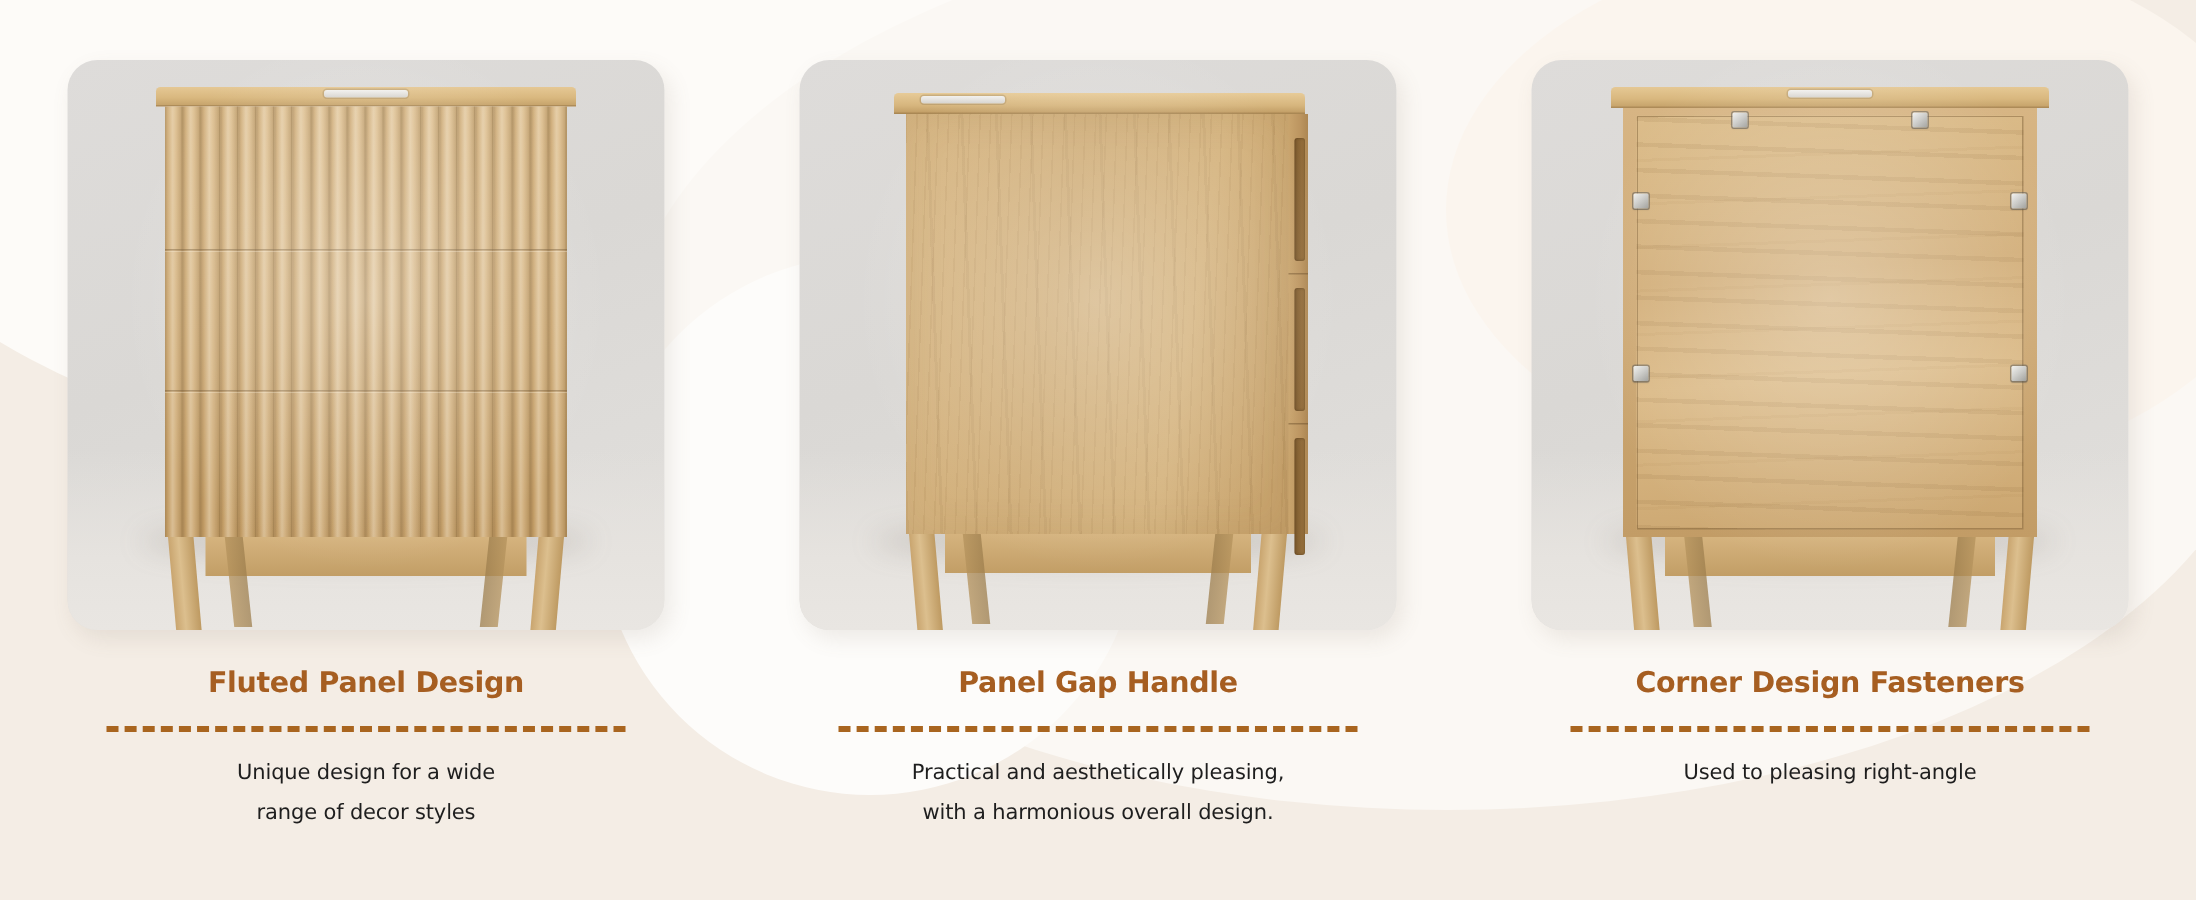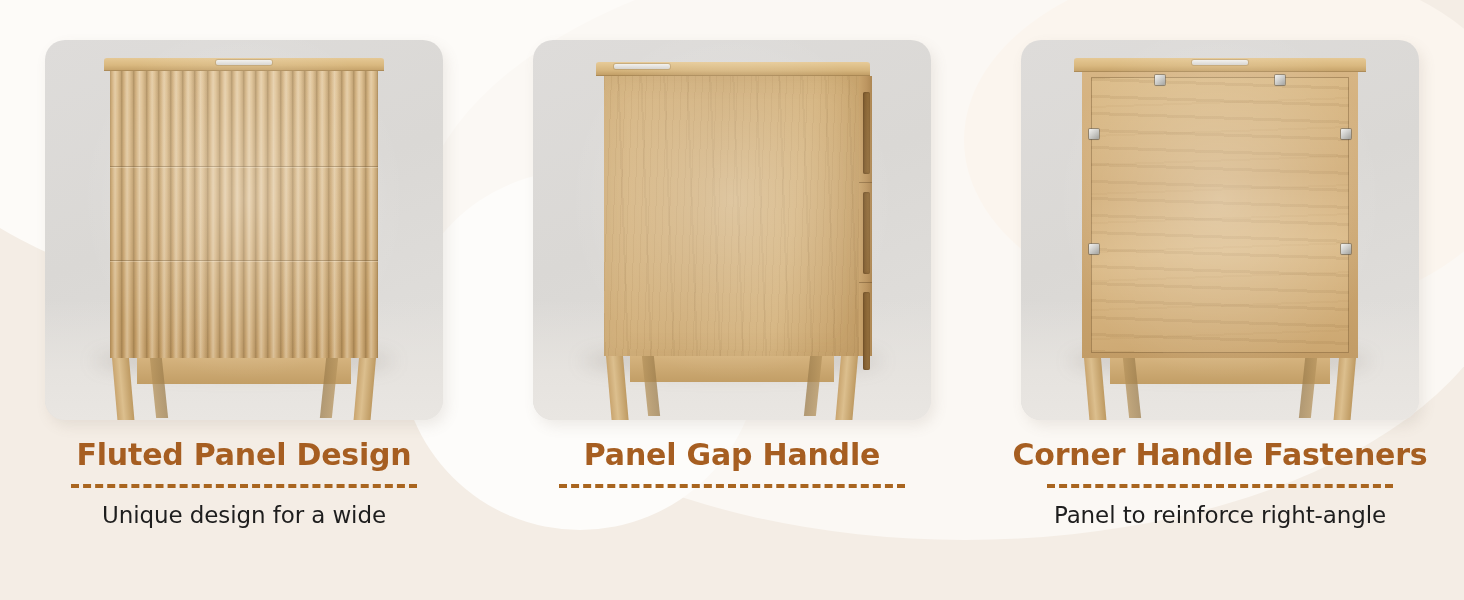--- a/index.html
+++ b/index.html
@@ -174,29 +174,29 @@
   .leg-l { left:2px;  transform-origin:top center; transform:skewX(5deg);  }
   .leg-r { right:2px; transform-origin:top center; transform:skewX(-5deg); }
   .leg-inner-l { position:absolute; top:100%; left:16%;  width:12px; height:60px;
     background:linear-gradient(90deg,#B4925C,#9E7F4E); transform:skewX(6deg); opacity:.75; }
   .leg-inner-r { position:absolute; top:100%; right:16%; width:12px; height:60px;
     background:linear-gradient(90deg,#9E7F4E,#B4925C); transform:skewX(-6deg); opacity:.75; }
 
   
   .caption { position:absolute; left:0; right:0; top:438px; text-align:center; }
   .heading {
-    font-size:30px; font-weight:bold; color:#A65E21;
+    font-size:19px; font-weight:bold; color:#A65E21;
     letter-spacing:-.2px; line-height:34px; white-space:nowrap;
   }
   .divider {
     margin:12px auto 0; width:346px; height:0;
     border-top:4px dashed #A9651F;
   }
   .subtext {
-    margin-top:14px; font-size:23px; color:#1E1E1E;
+    margin-top:14px; font-size:14px; color:#1E1E1E;
     line-height:27px; letter-spacing:-.1px;
   }
   .subtext .ln { display:block; white-space:nowrap; }
 </style>
 </head>
 <body>
 
 <div id="bg-layer">
   <div class="deco-arc-top"></div>
   <div class="deco-arc-mid"></div>
@@ -254,20 +254,21 @@
       </div>
 
       <div class="card-vignette"></div>
     </div>
 
     <div class="caption">
       <div class="heading">Fluted Panel Design</div>
       <div class="divider"></div>
       <div class="subtext">
         <span class="ln">Unique design for a wide</span>
+        <span class="ln">range of decor styles</span>
       </div>
     </div>
   </div>
 
   <div class="col">
 
     <div class="card">
       <div class="card-floor"></div>
       <div class="ground-shadow"></div>
 
@@ -292,20 +293,24 @@
         <div class="leg-inner-l"></div>
         <div class="leg-inner-r"></div>
       </div>
 
       <div class="card-vignette"></div>
     </div>
 
     <div class="caption">
       <div class="heading">Panel Gap Handle</div>
       <div class="divider"></div>
+      <div class="subtext">
+        <span class="ln">Practical and aesthetically pleasing,</span>
+        <span class="ln">with a harmonious overall design.</span>
+      </div>
     </div>
   </div>
 
   <div class="col">
 
     <div class="card">
       <div class="card-floor"></div>
       <div class="ground-shadow"></div>
 
       <div class="furn c3-unit">
@@ -328,21 +333,21 @@
         <div class="leg leg-l"></div>
         <div class="leg leg-r"></div>
         <div class="leg-inner-l"></div>
         <div class="leg-inner-r"></div>
       </div>
 
       <div class="card-vignette"></div>
     </div>
 
     <div class="caption">
-      <div class="heading">Corner Handle Fasteners</div>
+      <div class="heading">Corner Design Fasteners</div>
       <div class="divider"></div>
       <div class="subtext">
-        <span class="ln">Panel to reinforce right-angle</span>
+        <span class="ln">Used to pleasing right-angle</span>
       </div>
     </div>
   </div>
 
 </div>
 
 </body></html>

